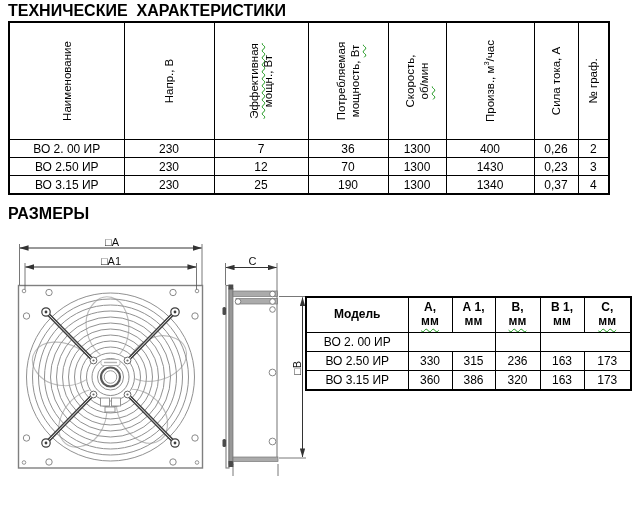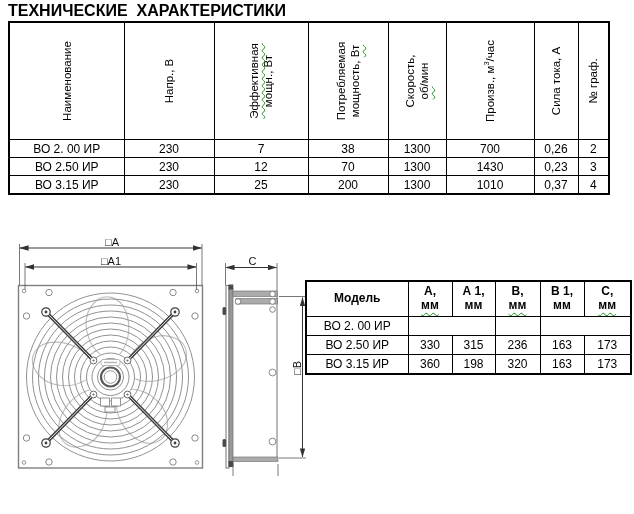--- a/index.html
+++ b/index.html
@@ -11,21 +11,21 @@
 
   table{border-collapse:collapse;table-layout:fixed;position:absolute;background:#fff;}
   th,td{border:1px solid #000;padding:0;margin:0;text-align:center;vertical-align:middle;
         font-size:12px;font-weight:normal;overflow:hidden;}
   #t1{left:8px;top:21px;width:600px;border:2px solid #000;}
   #t1 thead th{height:116px;position:relative;}
   #t1 tbody td{height:17px;}
   .vrot{position:absolute;left:50%;top:50%;width:110px;
         transform:translate(-50%,-50%) rotate(-90deg);
         text-align:center;line-height:1.25;font-size:11.5px;}
-  #t2{left:305px;top:280px;width:325px;border:2px solid #000;}
+  #t2{left:305px;top:296px;width:325px;border:2px solid #000;}
   #t2 thead th{height:34px;font-weight:bold;line-height:1.15;}
   #t2 tbody td{height:18px;}
   .wavy{text-decoration-line:underline;text-decoration-style:wavy;
         text-decoration-color:#169416;text-decoration-thickness:1px;text-underline-offset:3px;}
   sup{font-size:0.65em;}
   #drawing{position:absolute;left:0;top:228px;}
   .dimtxt{font-size:11px;fill:#111;font-family:"Liberation Sans","DejaVu Sans",sans-serif;}
 </style>
 </head>
 <body>
@@ -90,49 +90,50 @@
               <div><span>№ граф.</span></div>
             </div>
           </th>
         </tr>
       </thead>
     <tbody>
         <tr>
           <td>ВО 2. 00 ИР</td>
           <td>230</td>
           <td>7</td>
-          <td>38</td>
+          <td>36</td>
           <td>1300</td>
-          <td>700</td>
+          <td>400</td>
           <td>0,26</td>
           <td>2</td>
         </tr>
         <tr>
           <td>ВО 2.50 ИР</td>
           <td>230</td>
           <td>12</td>
           <td>70</td>
           <td>1300</td>
           <td>1430</td>
           <td>0,23</td>
           <td>3</td>
         </tr>
         <tr>
           <td>ВО 3.15 ИР</td>
           <td>230</td>
           <td>25</td>
-          <td>200</td>
+          <td>190</td>
           <td>1300</td>
-          <td>1010</td>
+          <td>1340</td>
           <td>0,37</td>
           <td>4</td>
         </tr>
       </tbody>
   </table>
 
+  <h2 class="title" id="title-dims">РАЗМЕРЫ</h2>
 
   <svg id="drawing" width="320" height="286" viewBox="0 228 320 286">
     <defs>
       <marker id="mE" viewBox="0 0 10 6" refX="9.5" refY="3" markerWidth="9" markerHeight="5.4" orient="auto">
         <path d="M0,0L10,3L0,6Z" fill="#333"></path>
       </marker>
       <marker id="mS" viewBox="0 0 10 6" refX="9.5" refY="3" markerWidth="9" markerHeight="5.4" orient="auto-start-reverse">
         <path d="M0,0L10,3L0,6Z" fill="#333"></path>
       </marker>
     </defs>
@@ -335,21 +336,21 @@
           <td>ВО 2.50 ИР</td>
           <td>330</td>
           <td>315</td>
           <td>236</td>
           <td>163</td>
           <td>173</td>
         </tr>
         <tr>
           <td>ВО 3.15 ИР</td>
           <td>360</td>
-          <td>198</td>
+          <td>386</td>
           <td>320</td>
           <td>163</td>
           <td>173</td>
         </tr>
       </tbody>
   </table>
 
 </div>
 
 </body></html>

